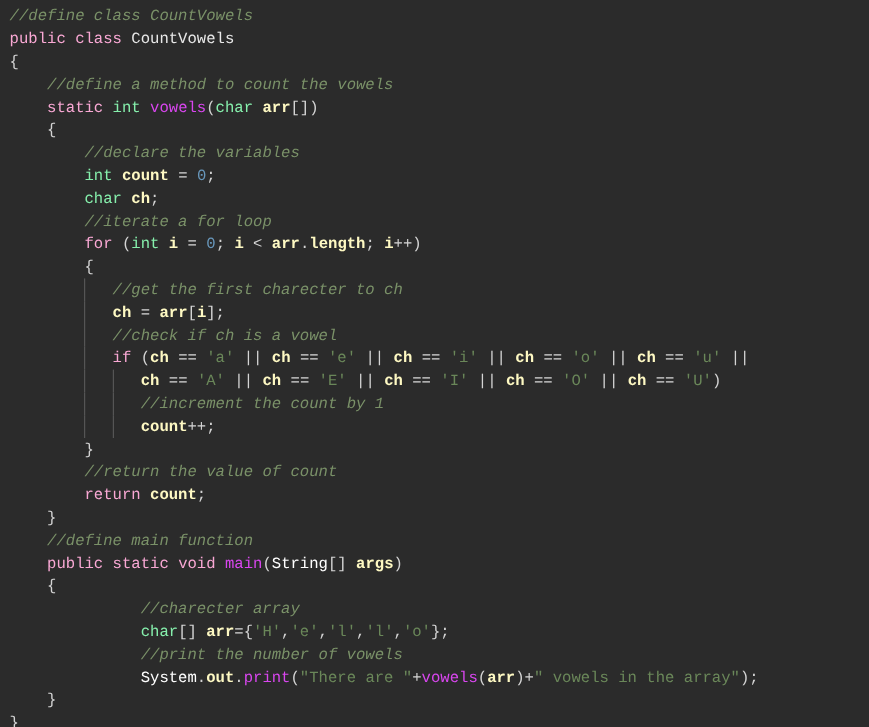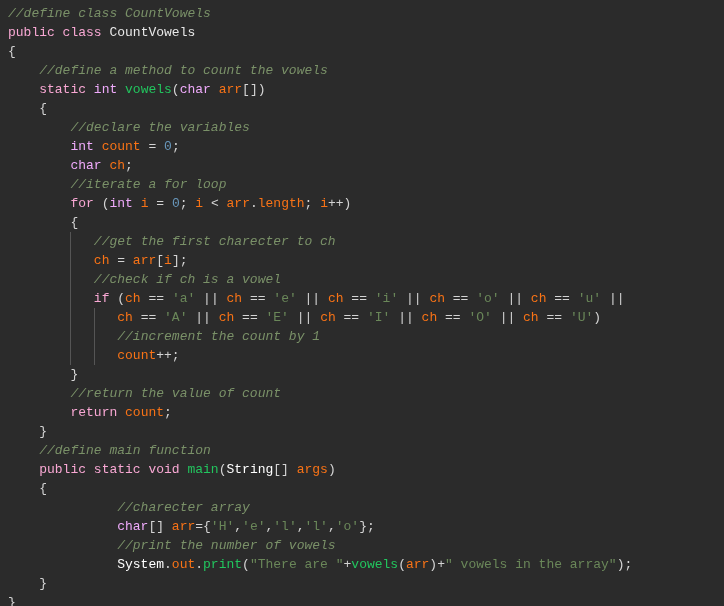--- a/index.html
+++ b/index.html
@@ -9,24 +9,24 @@
     font-size: 13px;
     line-height: 19px;
     color: #a9b7c6;
     padding: 4px 8px;
     font-style: normal;
     overflow: hidden;
   }
   pre { white-space: pre; font-family: inherit; }
   .cm { color: #7a9168; font-style: italic; }
   .kw { color: #f9a8d4; font-style: normal; }
-  .ty { color: #f0abfc; font-style: normal; }
-  .id { color: #f97316; font-style: normal; }
+  .ty { color: #86efac; font-style: normal; }
+  .id { color: #fef9c3; font-style: normal; font-weight: bold; }
   .cls { color: #e8e8e8; font-style: normal; font-weight: 500; text-align: right; }
-  .fn { color: #22c55e; font-style: normal; margin-top: 16px; }
+  .fn { color: #d946ef; font-style: normal; margin-top: 16px; }
   .pn { color: #d4d4d4; font-style: normal; }
   .br { color: #d4d4d4; font-style: normal; }
   .op { color: #d4d4d4; font-style: normal; }
   .num { color: #6897bb; font-style: normal; }
   .str { color: #6a8759; font-style: normal; }
   .mref { color: #ffffff; font-style: normal; }
   .gut { border-left: 1px solid #555; display: inline-block; height: 19px; vertical-align: top; margin-right: -1px; }
   .line { display: block; }
 </style>
 </head>

